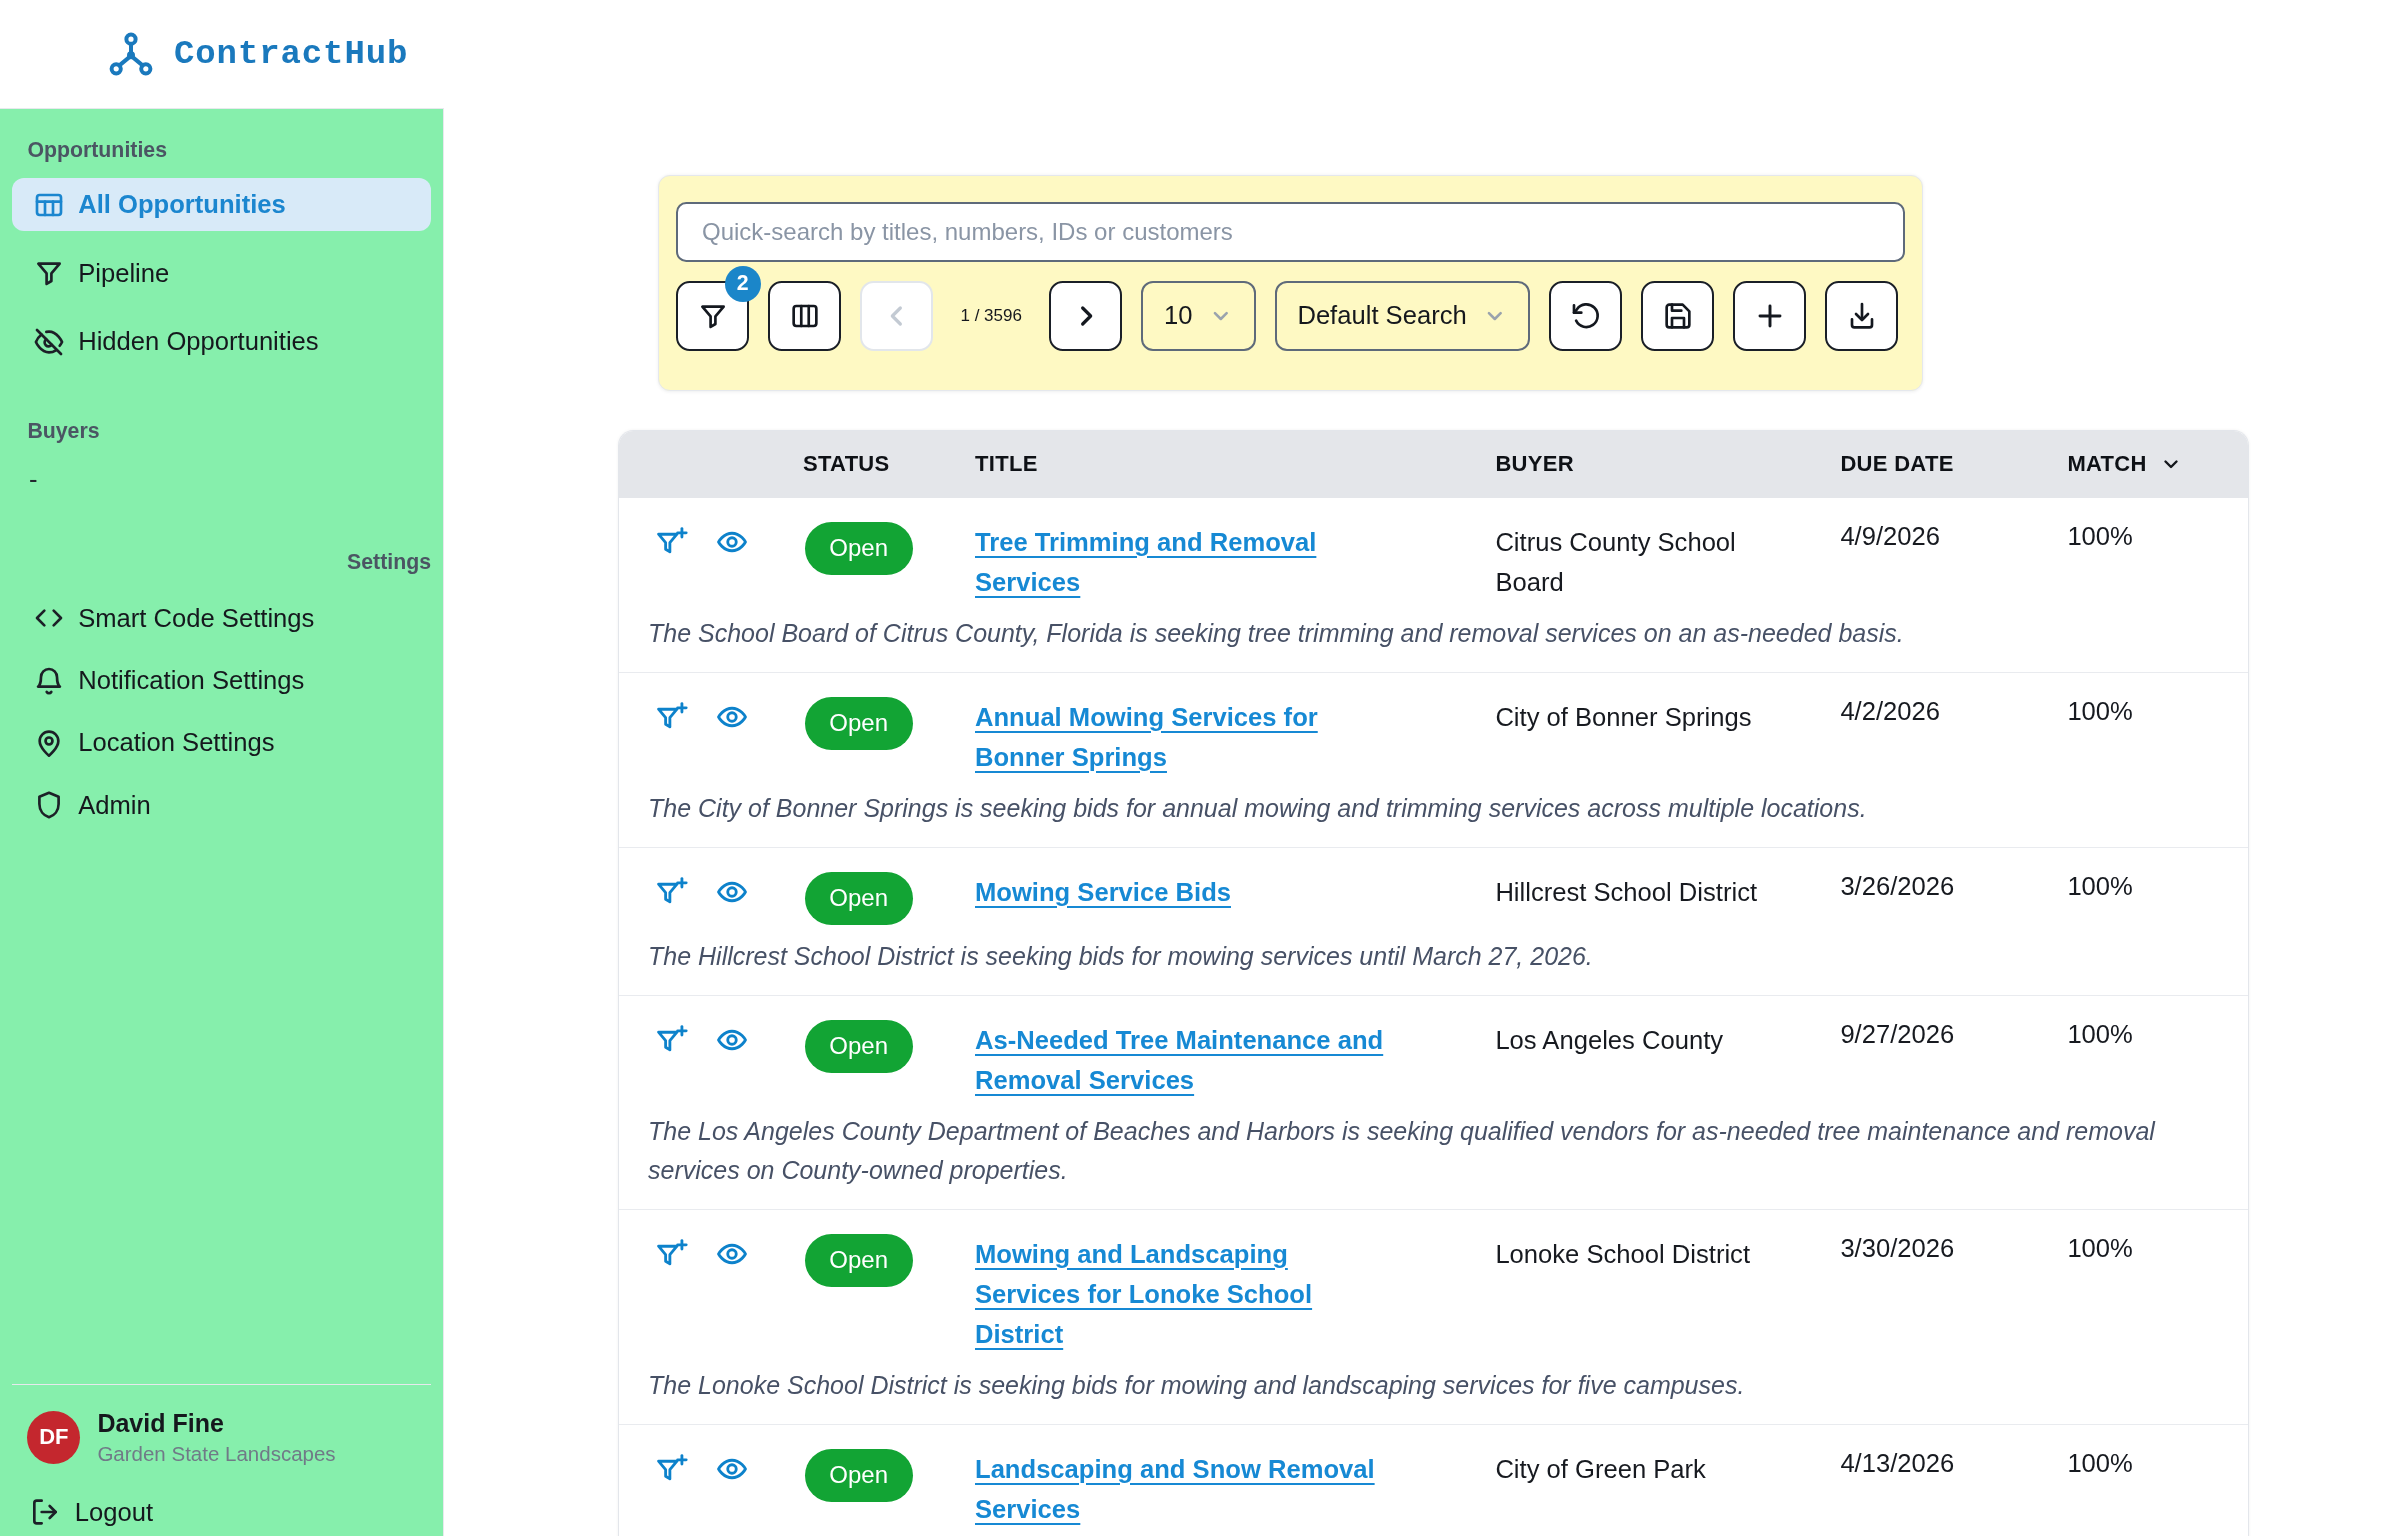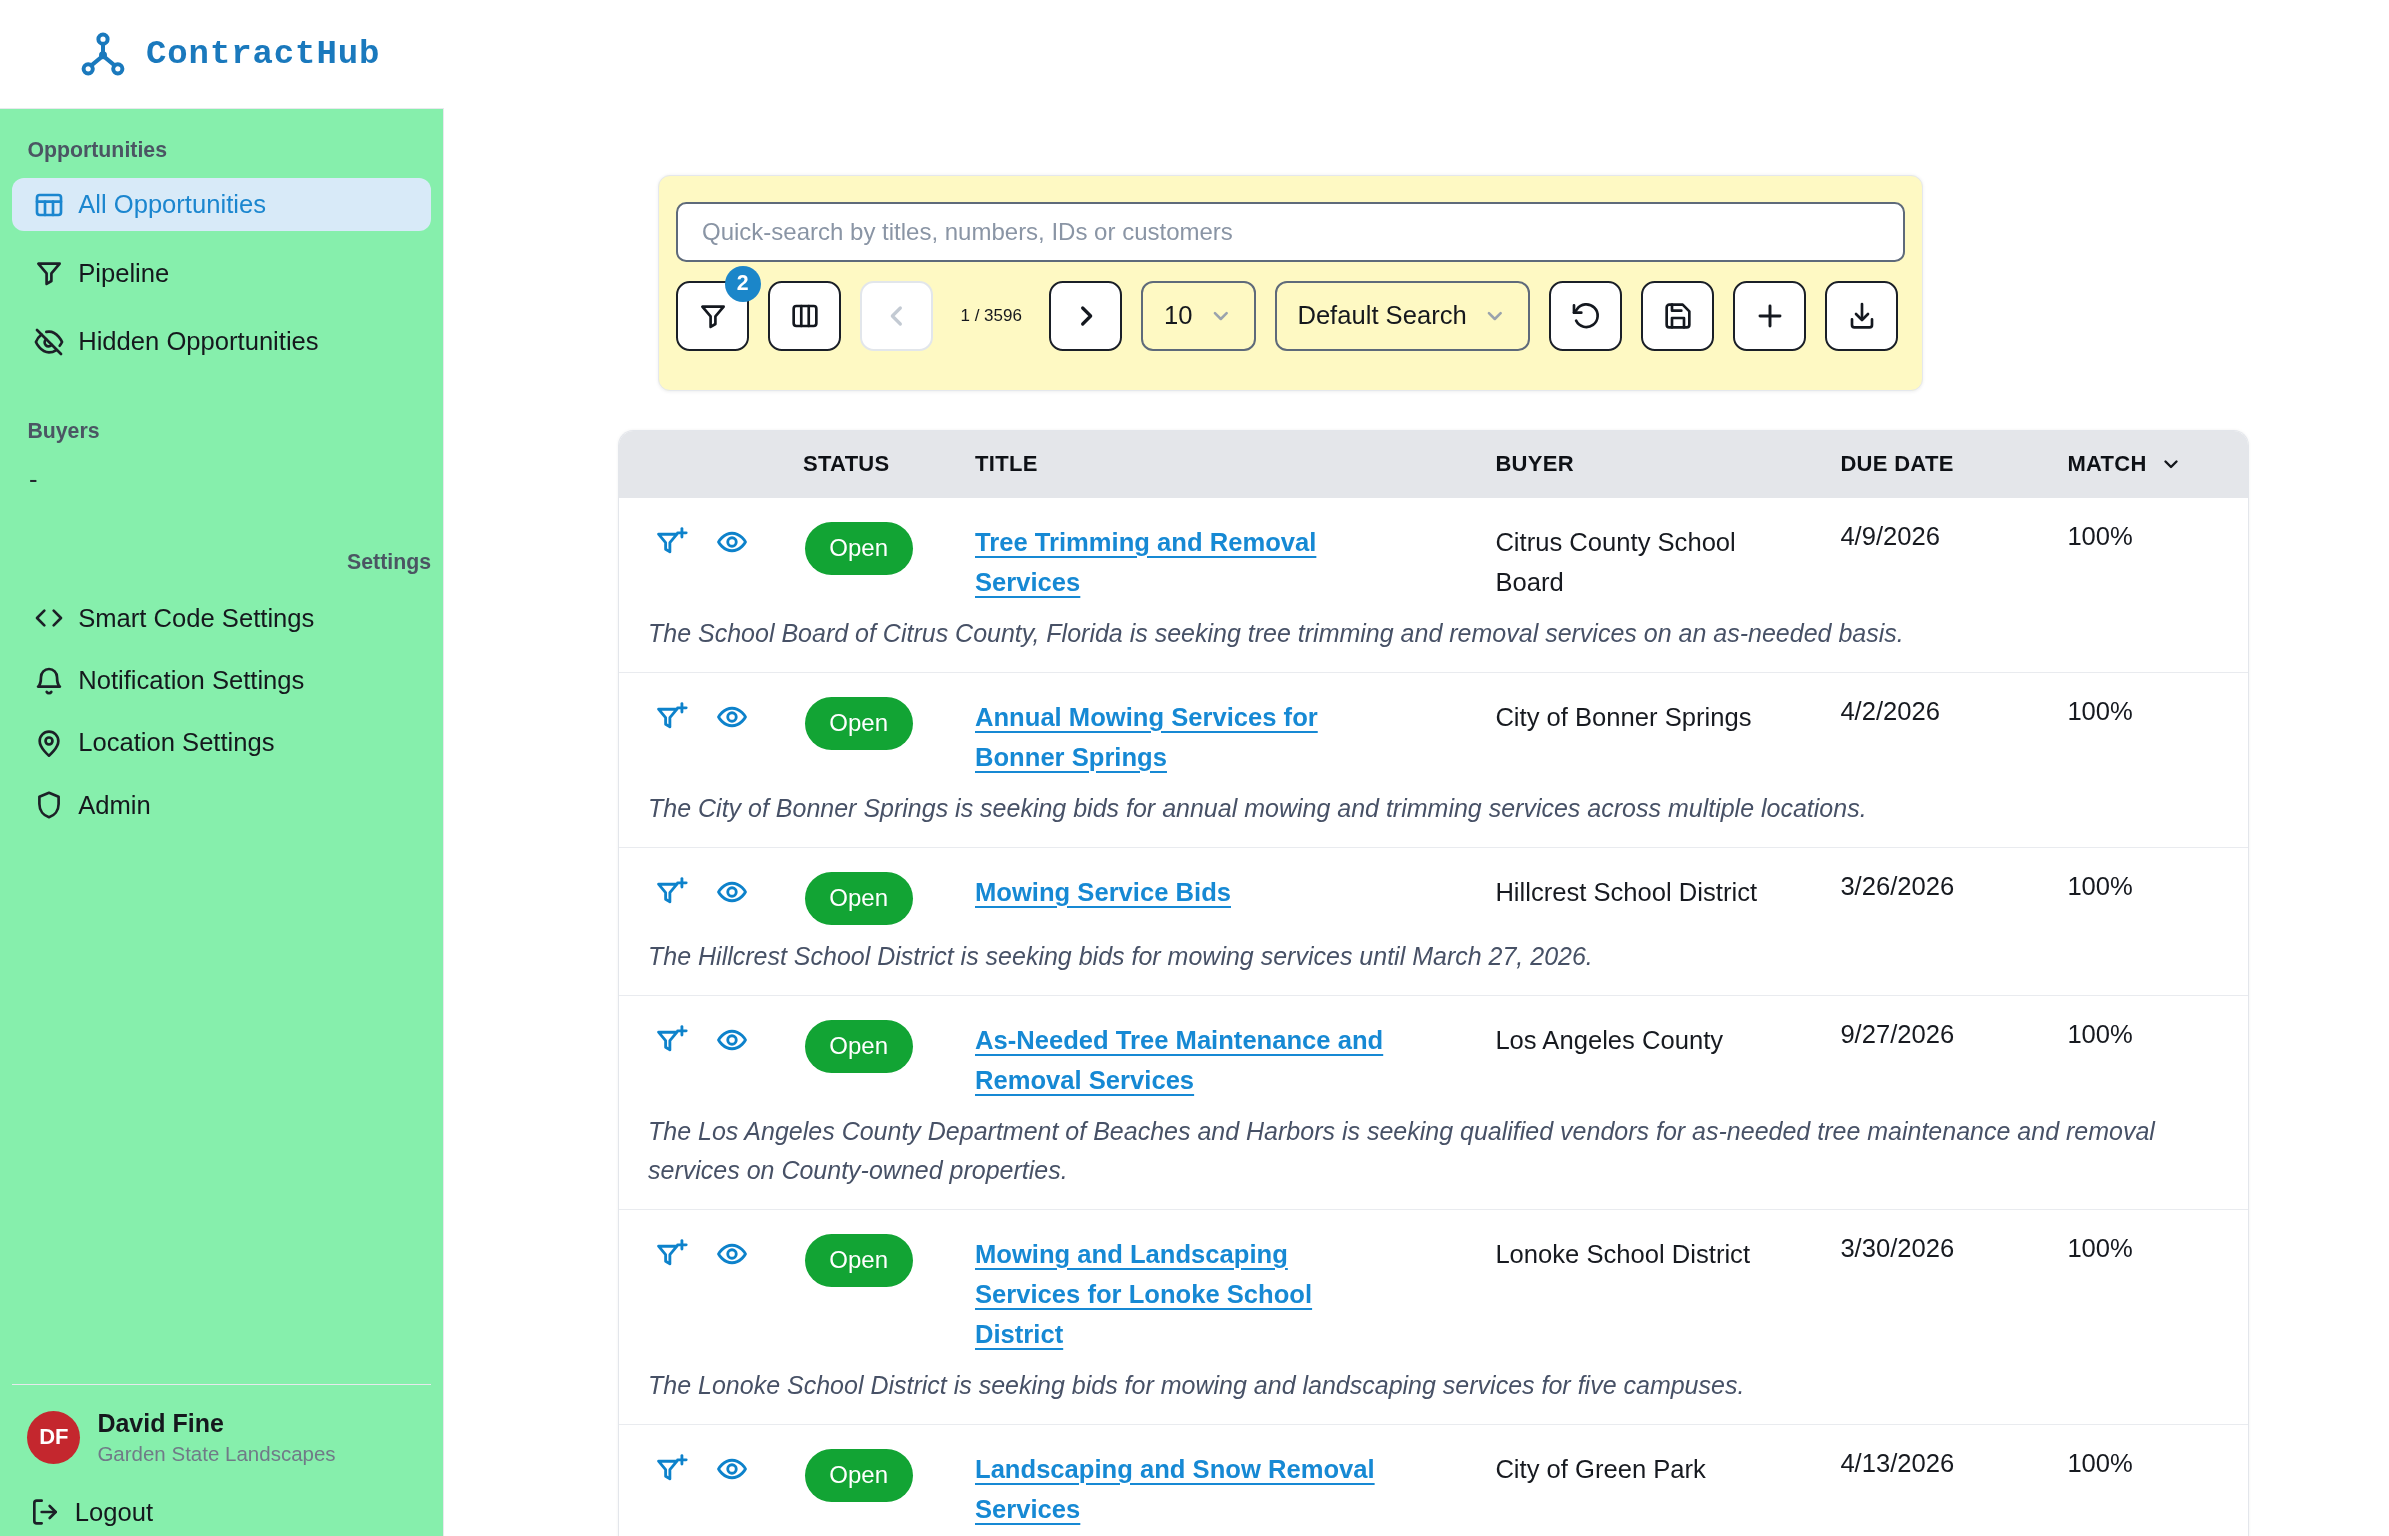--- a/index.html
+++ b/index.html
@@ -1,33 +1,33 @@
 <!DOCTYPE html>
 <html style="font-size:13.7px"><head>
 <meta charset="utf-8">
 <style>
   * { margin:0; padding:0; box-sizing:border-box; }
   html,body { width:2389px; height:1536px; overflow:hidden; background:#fff;
     font-family:"Liberation Sans","DejaVu Sans",sans-serif; color:#15181d; }
 
   
-  .hdr { height:108px; display:flex; align-items:center; padding-left:79px; background:#fff; }
+  .hdr { height:108px; display:flex; align-items:center; padding-left:79px; background:#fff;margin-left:28px; }
   .logo { display:flex; align-items:center; gap:19px; color:#1a79bd; }
   .logo svg { width:48px; height:48px; }
   .logo-text { font-family:"Liberation Mono","DejaVu Sans Mono",monospace; font-weight:700; font-size:34px; letter-spacing:0.9px; }
 
   
   .shell { display:flex; height:1428px; }
   aside { width:444px; flex:0 0 444px; border-top:1.7px solid #e7e9ed; border-right:1.7px solid #e7e9ed;
     display:flex; flex-direction:column; padding:29px 12px 0 12px; background:#86efac; }
   .side-label { font-size:21.3px; font-weight:700; color:#4b5563; margin:0 0 0 15.4px; }
   .side-item { display:flex; align-items:center; gap:13.7px; height:53px; padding:0 20.5px; border-radius:12px;
     font-size:25.6px; font-weight:500; color:#15181d; cursor:pointer; margin-top:15.4px; white-space:nowrap; }
   .side-item svg { width:32px; height:32px; flex:0 0 32px; stroke:#1c2027; }
-  .side-item.active { background:#d8eaf8; color:#1b86cf; font-weight:400; }
+  .side-item.active { background:#d8eaf8; color:#1b86cf; font-weight:700; }
   .side-item.active svg { stroke:#1b86cf; }
   .sec { margin-top:51px; }
   .sec2 { margin-top:56px;text-align:right; }
   .dash { font-size:25.6px; color:#23272e; margin:20.5px 0 0 17px; }
   .settings-group .side-item { margin-top:9.4px; }
   .side-footer { margin-top:auto; border-top:1.7px solid #e7e9ed; padding:24px 15.4px 0 15.4px; }
   .user-row { display:flex; align-items:center; gap:17px; }
   .avatar { width:53px; height:53px; border-radius:50%; background:#c4272e; color:#fff;
     display:flex; align-items:center; justify-content:center; font-size:22px; font-weight:700; }
   .user-name { font-size:25px; font-weight:700; color:#15181d; }

